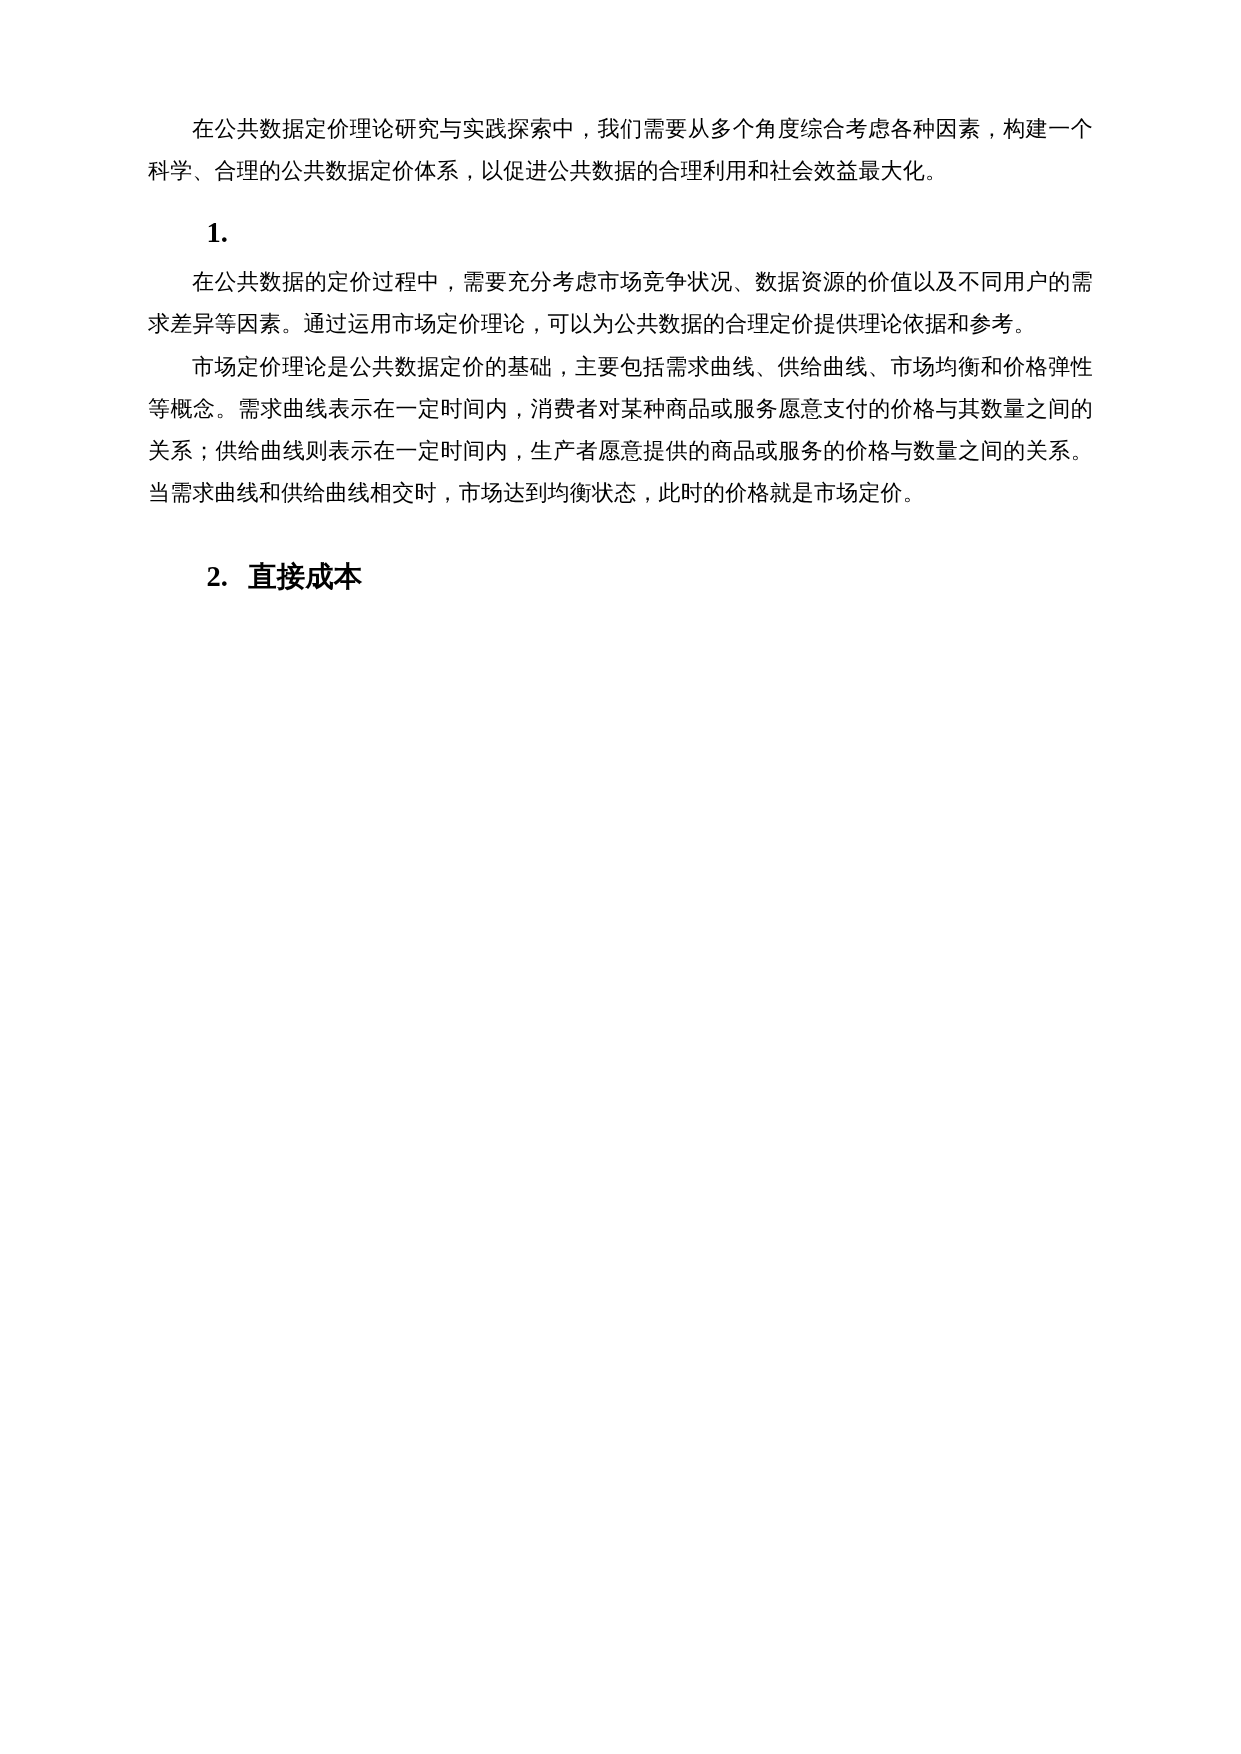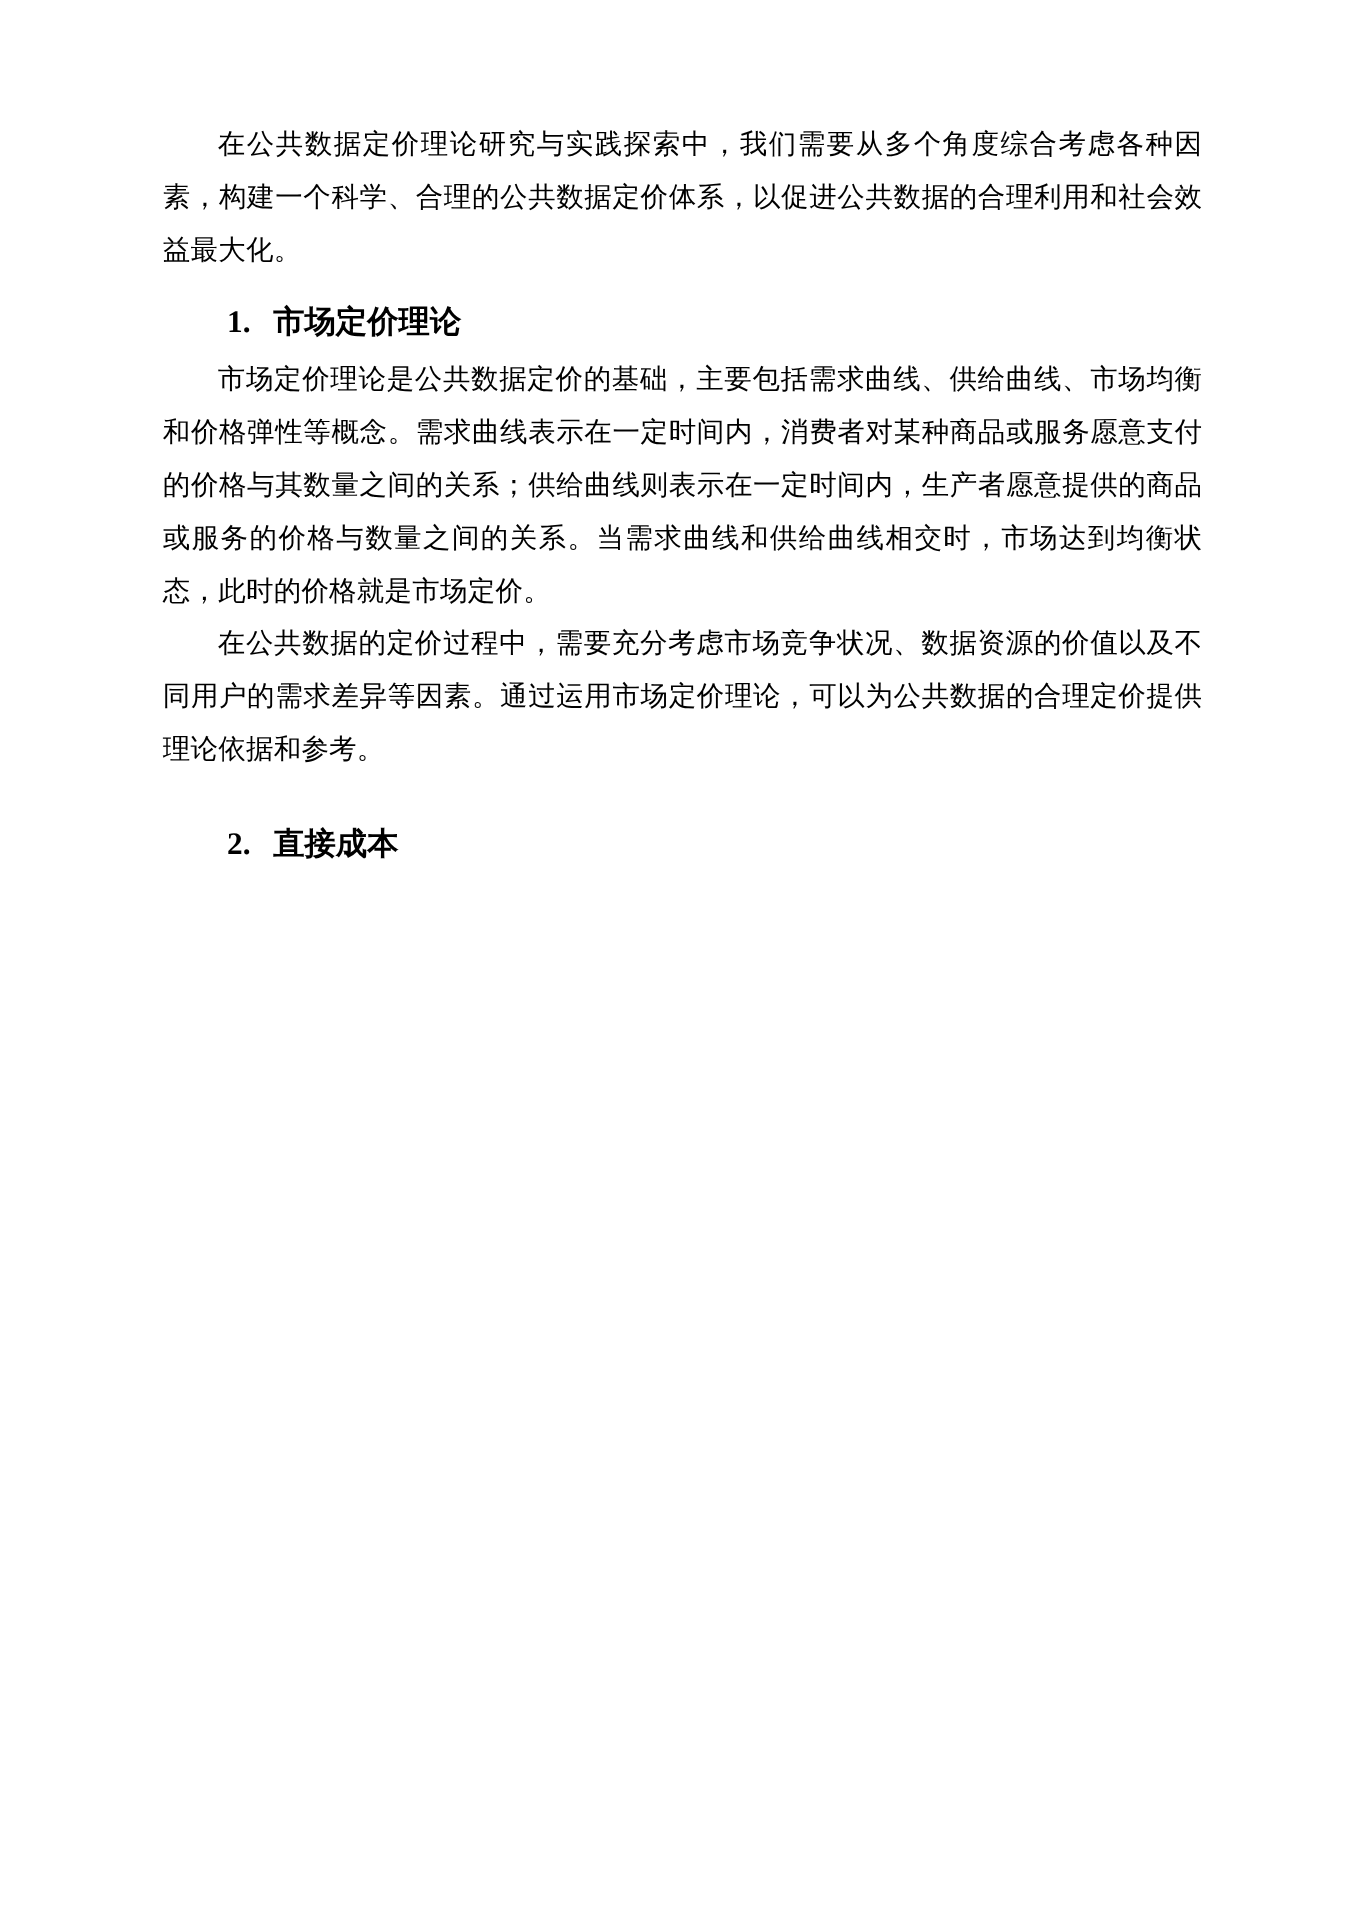--- a/index.html
+++ b/index.html
@@ -18,21 +18,21 @@
     background: #ffffff;
     box-sizing: border-box;
     padding: 108px 148px 90px 148px;
     overflow: hidden;
   }
   .doc-body {
     width: 100%;
   }
   p.para {
     margin: 0;
-    font-size: 25px;
+    font-size: 22px;
     line-height: 1.92;
     text-align: justify;
     text-justify: inter-ideograph;
     text-indent: 2em;
     letter-spacing: 0.2px;
     font-family: "Liberation Serif", "DejaVu Serif", serif;
   }
   .heading {
     margin: 0;
     font-size: 28.5px;
@@ -59,26 +59,25 @@
 
 <div class="page">
   <div class="doc-body">
 
     <p class="para">在公共数据定价理论研究与实践探索中，我们需要从多个角度综合考虑各种因素，构建一个科学、合理的公共数据定价体系，以促进公共数据的合理利用和社会效益最大化。</p>
 
     <div class="spacer-sm"></div>
 
     <div class="heading">
       <span class="num">1.</span>
-      <span class="htext">市场定价理论</span>
     </div>
 
+    <p class="para">在公共数据的定价过程中，需要充分考虑市场竞争状况、数据资源的价值以及不同用户的需求差异等因素。通过运用市场定价理论，可以为公共数据的合理定价提供理论依据和参考。</p>
+
     <p class="para">市场定价理论是公共数据定价的基础，主要包括需求曲线、供给曲线、市场均衡和价格弹性等概念。需求曲线表示在一定时间内，消费者对某种商品或服务愿意支付的价格与其数量之间的关系；供给曲线则表示在一定时间内，生产者愿意提供的商品或服务的价格与数量之间的关系。当需求曲线和供给曲线相交时，市场达到均衡状态，此时的价格就是市场定价。</p>
-
-    <p class="para">在公共数据的定价过程中，需要充分考虑市场竞争状况、数据资源的价值以及不同用户的需求差异等因素。通过运用市场定价理论，可以为公共数据的合理定价提供理论依据和参考。</p>
 
     <div class="spacer-md"></div>
 
     <div class="heading">
       <span class="num">2.</span>
       <span class="htext">直接成本</span>
     </div>
 
 
   </div>

